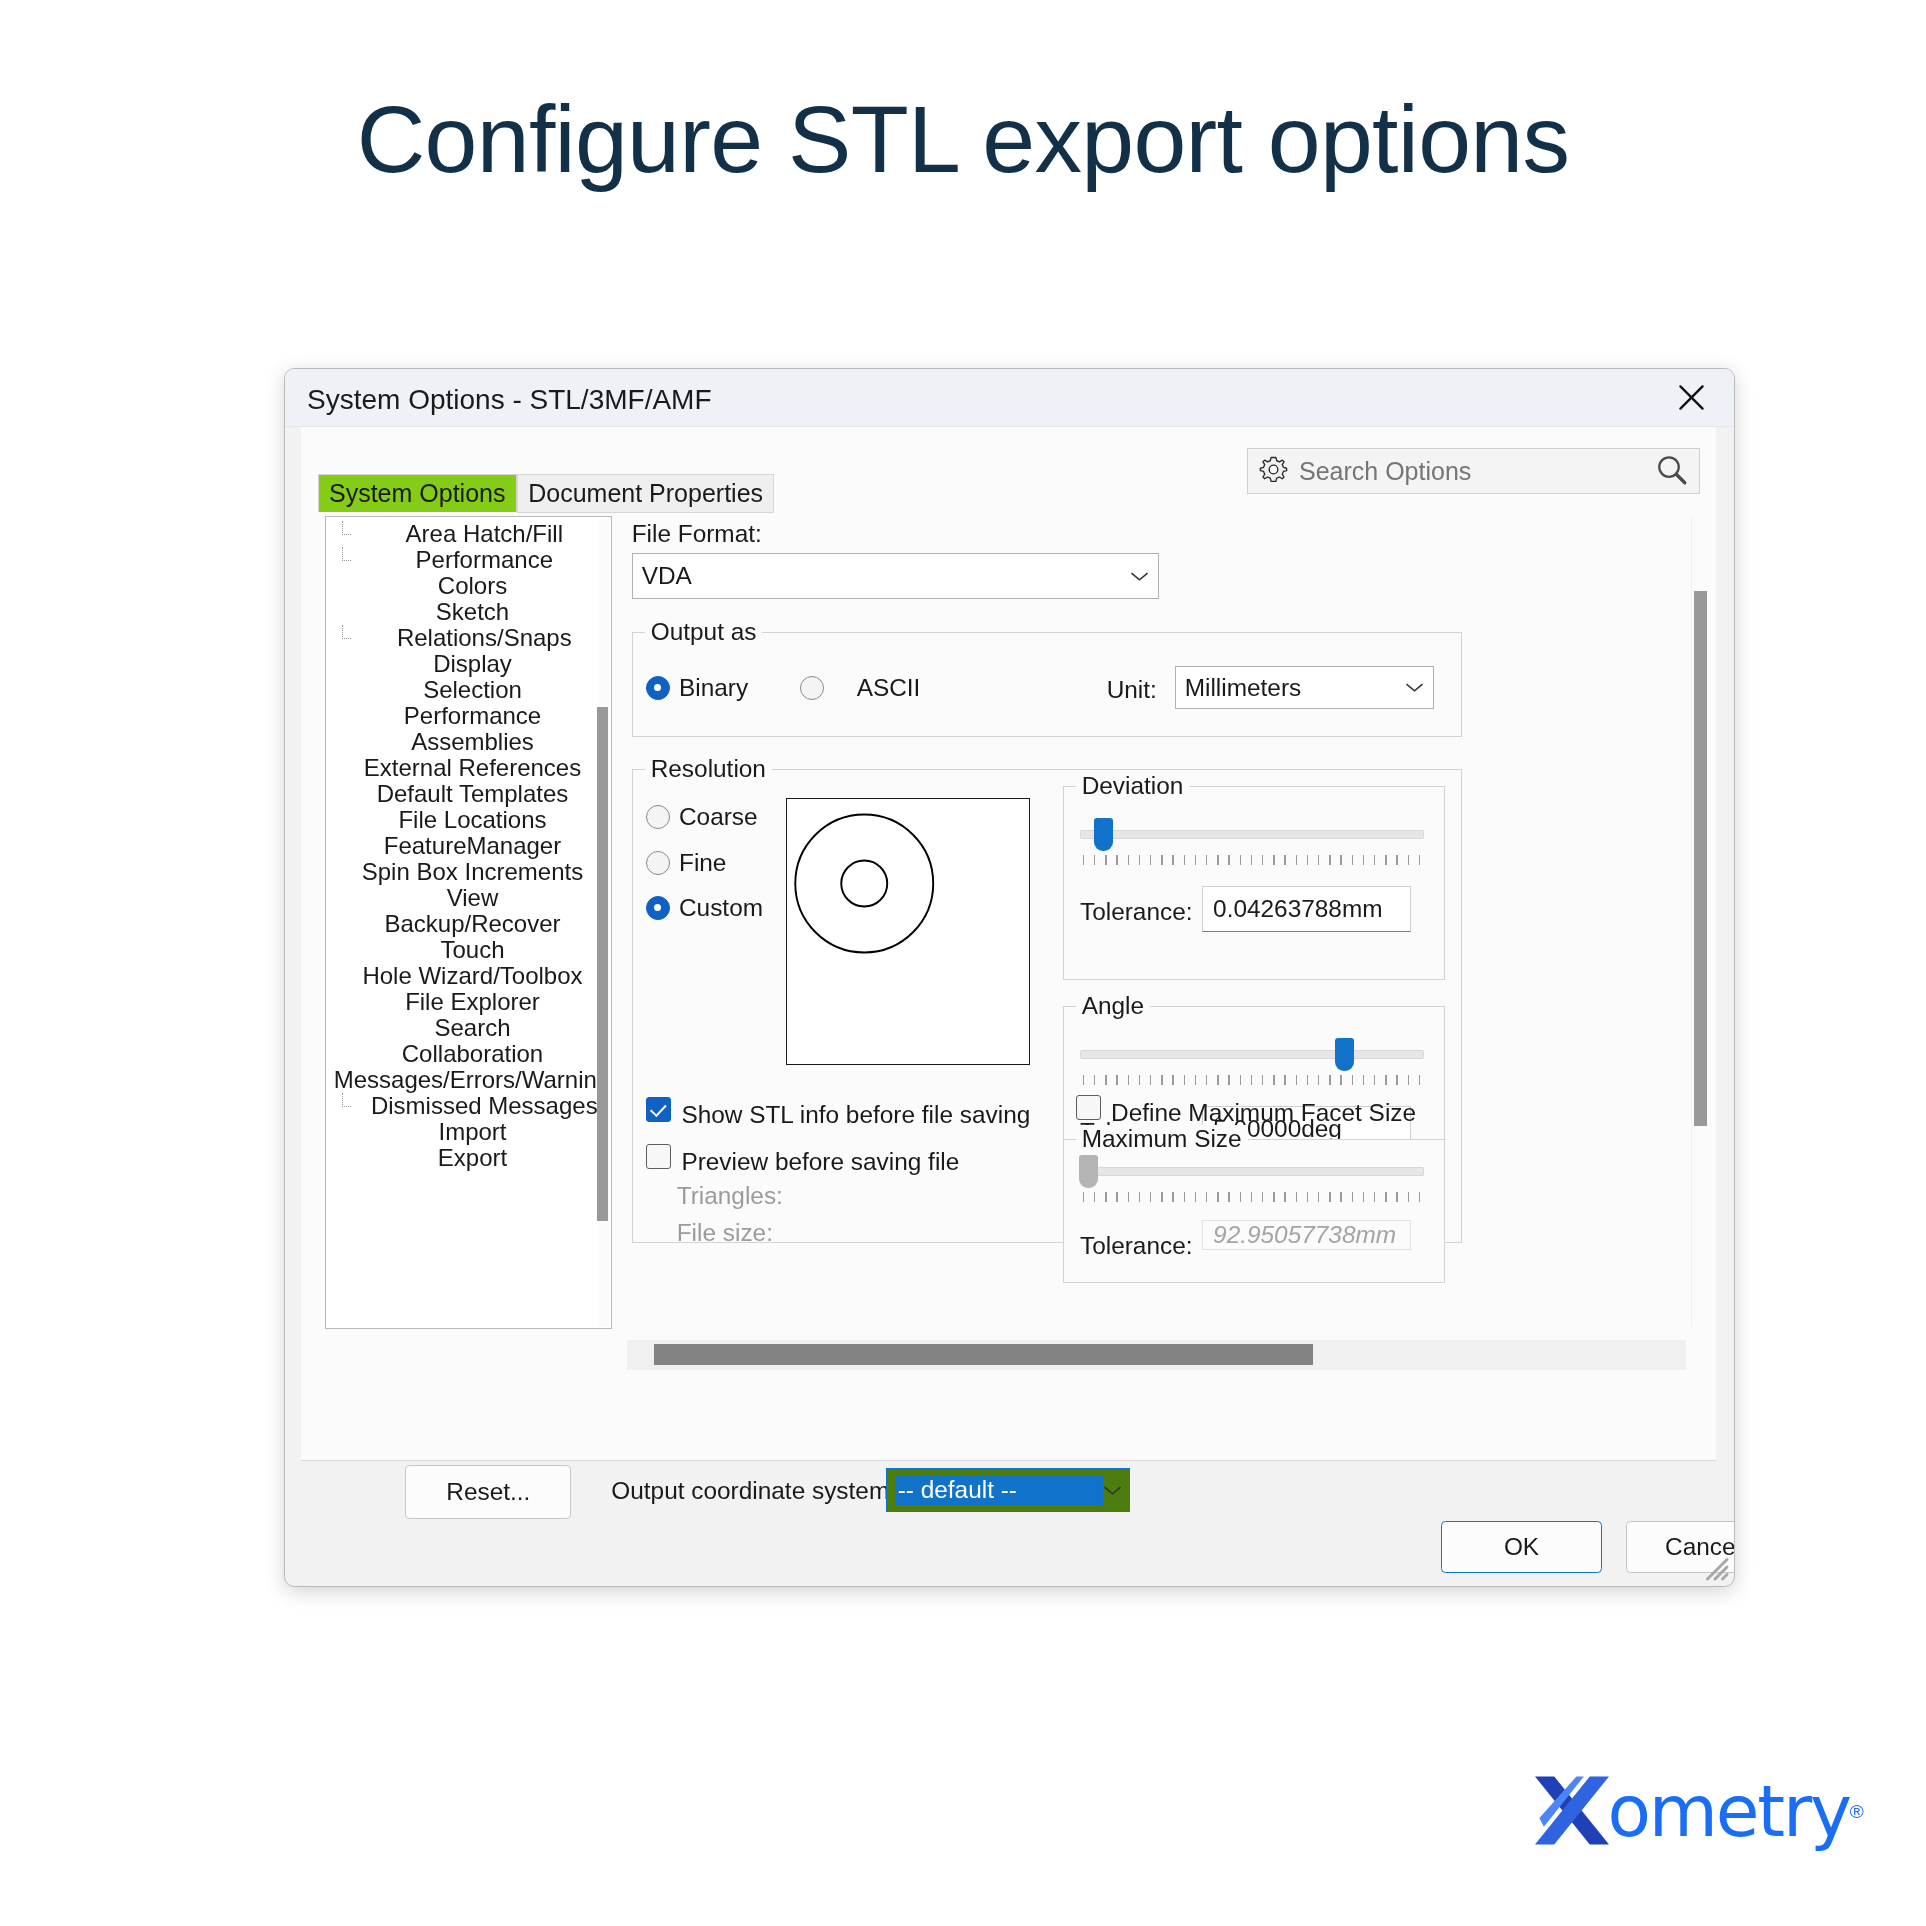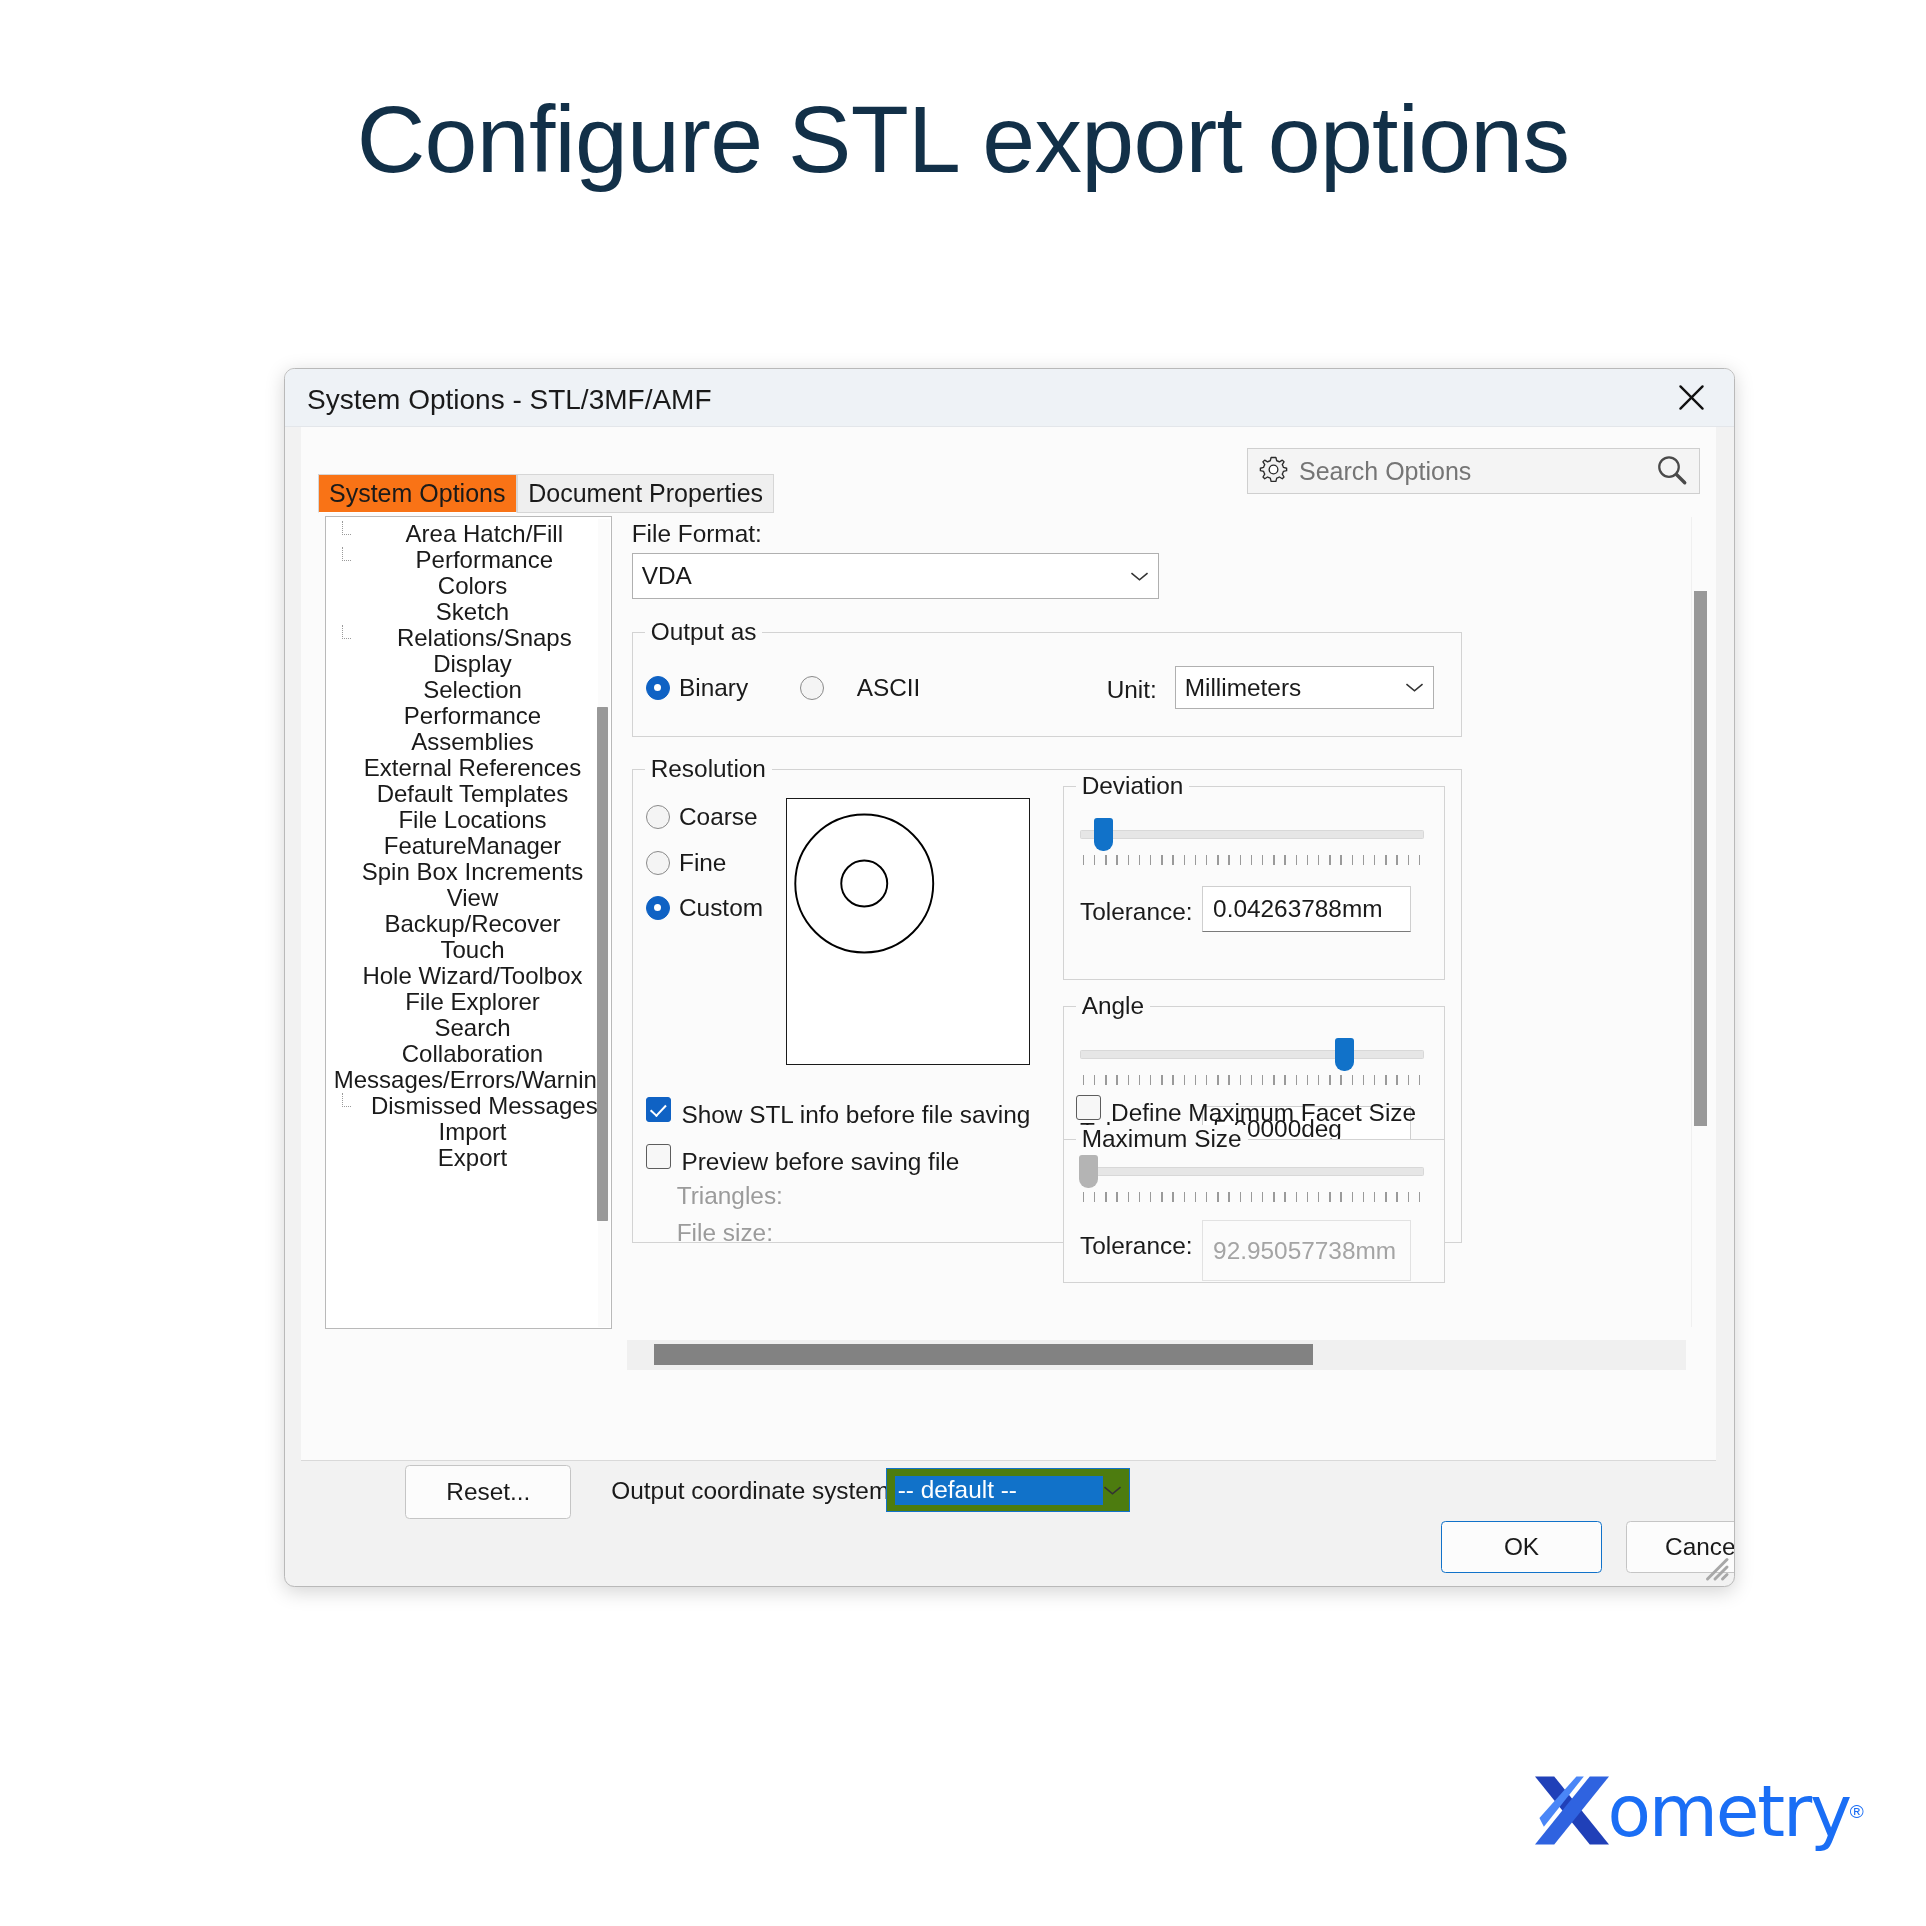--- a/index.html
+++ b/index.html
@@ -89,21 +89,21 @@
     padding: 0 10.4px;
     display: flex; align-items: center;
     font-size: 25px; color: #1a1a1a;
     border: 0.7px solid #d6d6d6;
     background: #efefef;
     box-sizing: border-box;
     cursor: pointer;
     white-space: nowrap;
   }
   .tab.active {
-    background: #f97316;
+    background: #84cc16;
     border-bottom: 0.7px solid #ffffff;
     position: relative; z-index: 2;
   }
 
   
   .tree-panel {
     position: absolute; left: 24px; top: 89px;
     width: 287px; height: 813px;
     background: #ffffff;
     border: 0.7px solid #b9b9b9;
@@ -595,21 +595,21 @@
                 <span class="tick"></span>
                 <span class="tick"></span>
               <span class="tick"></span>
                 <span class="tick"></span>
                 <span class="tick"></span>
                 <span class="tick"></span>
                 <span class="tick"></span>
               <span class="tick"></span>
             </div>
             <div class="lbl" style="position:absolute;left:16.3px;top:92px;">Tolerance:</div>
-            <div class="field disabled" style="position:absolute;left:138px;top:80px;width:209px;height:61px;">92.95057738mm</div>
+            <div class="field disabled" style="position:absolute;left:138px;top:80px;width:209px;height:30px;font-style:italic;">92.95057738mm</div>
           </div>
         </div>
       </div>
 
       <div class="vscroll-track"></div>
       <div class="vscroll-thumb"></div>
 
       <div class="hscroll-track">
         <div class="hscroll-thumb"></div>
       </div>

